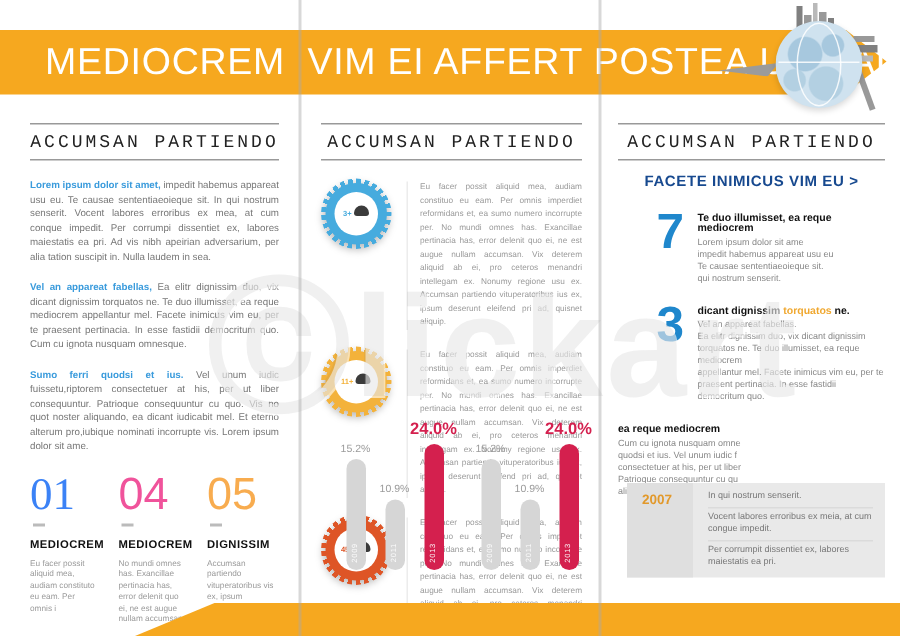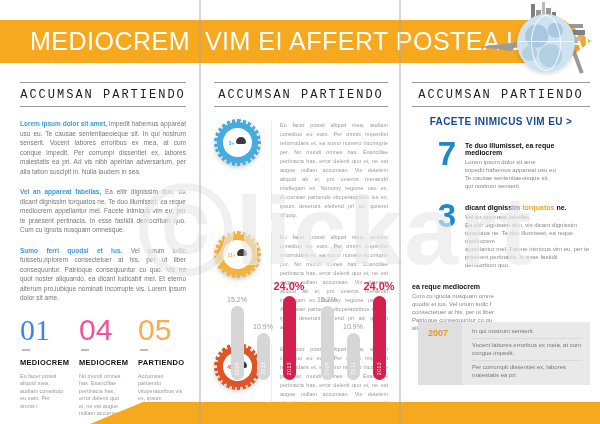--- a/index.html
+++ b/index.html
@@ -151,21 +151,21 @@
       </div>
       <div class="step">
         <div class="step-num" style="color: rgb(240, 83, 155);">04</div>
         <div class="step-dash"></div>
         <div class="step-label">MEDIOCREM</div>
         <div class="step-text">No mundi omnes has. Exancillae pertinacia has, error delenit quo ei, ne est augue nullam accumsan</div>
       </div>
       <div class="step">
         <div class="step-num" style="color: rgb(248, 172, 79);">05</div>
         <div class="step-dash"></div>
-        <div class="step-label">PARTIENDO</div>
+        <div class="step-label">DIGNISSIM</div>
         <div class="step-text">Accumsan partiendo vituperatoribus vis ex, ipsum deserunt eleifend on ad, quisonet ribeque fo</div>
       </div>
     </div>
   </div>
 
   <div class="col col-mid">
     <div class="col-header">ACCUMSAN PARTIENDO</div>
 
     <div class="feature">
       <div class="gear-badge" style="--c: #46ABDE;">

